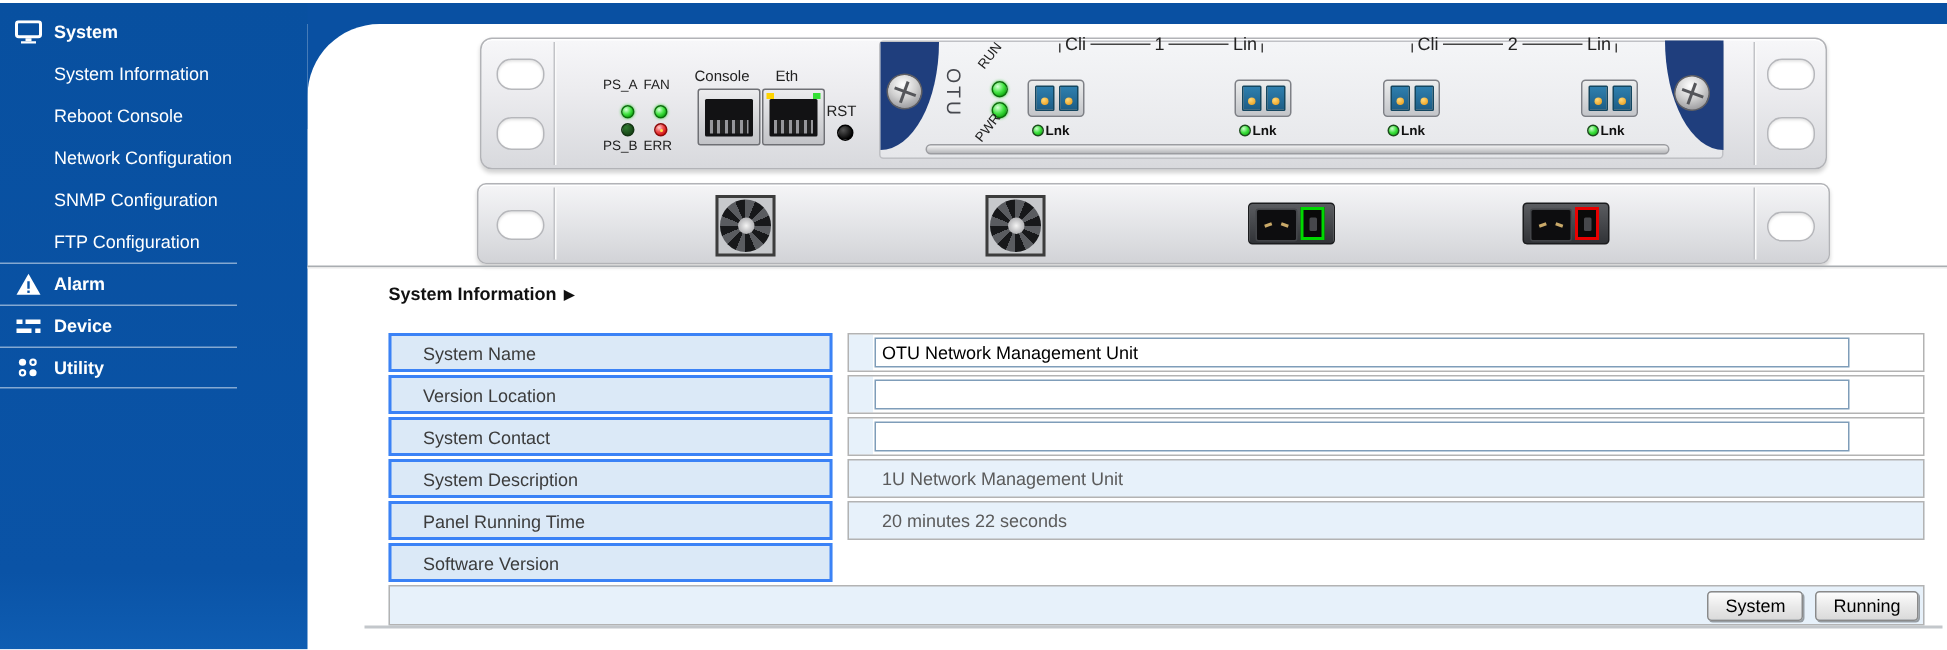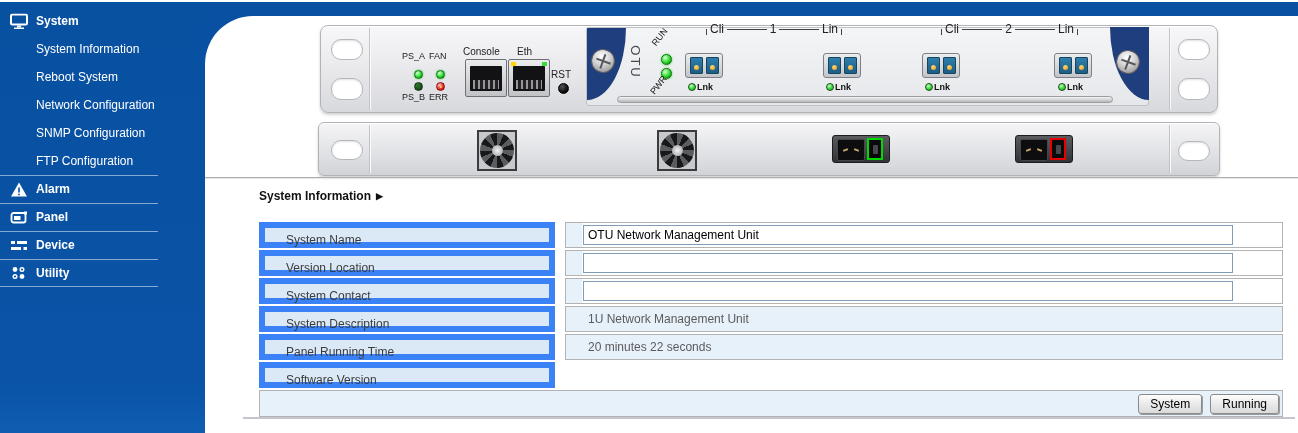--- a/index.html
+++ b/index.html
@@ -71,21 +71,21 @@
   .pwrmod.err .sw{border:2px solid #e80000;}
   .pwrmod .sw::after{content:"";position:absolute;left:50%;top:50%;width:5px;height:9px;margin:-4.5px 0 0 -2.5px;background:#46474b;border-radius:1px;}
   .hr1{position:absolute;left:205px;top:177px;width:1093px;height:1px;background:#a9adb1;box-shadow:0 1px 0 #e9e9e9;z-index:3;}
   .hr2{position:absolute;left:243px;top:417px;width:1052px;height:2px;background:#c3c7cb;z-index:3;}
 
   
   .main{position:absolute;inset:0;z-index:4;font-size:12px;}
   .ptitle{position:absolute;left:259px;top:189px;font-size:12px;font-weight:bold;color:#111;}
   .ptitle .arrow{font-size:9px;margin-left:5px;position:relative;top:-1px;}
   .trow{position:absolute;left:259px;width:1024px;height:26px;}
-  .tlabel{position:absolute;left:0;top:0;width:296px;height:26px;background:#dbe9f7;border:6px solid #3b82f6;box-sizing:border-box;line-height:24px;padding-left:21px;color:#3c3c3c;}
+  .tlabel{position:absolute;left:0;top:0;width:296px;height:26px;background:#dbe9f7;border:2px solid #3b82f6;box-sizing:border-box;line-height:24px;padding-left:21px;color:#3c3c3c;}
   .tvalue{position:absolute;left:306px;top:0;width:718px;height:26px;border:1px solid #b3b3b3;box-sizing:border-box;line-height:24px;}
   .tvalue.ro{background:#e7f1fa;padding-left:22px;color:#5b5b5b;}
   .tvalue.inp{background:linear-gradient(90deg,#e7f1fa 0 16px,#fff 16px);padding-left:16px;}
   .field{position:absolute;left:17px;top:2px;width:650px;height:20px;border:1px solid #7f9db9;font:12px "Liberation Sans",sans-serif;padding:0 4px;box-sizing:border-box;color:#000;background:#fff;}
   .tfooter{position:absolute;left:259px;top:390px;width:1024px;height:27px;background:#e7f1fa;border:1px solid #b3b3b3;box-sizing:border-box;display:flex;align-items:center;justify-content:flex-end;gap:8px;padding-right:3px;}
   .btn{font:12px "Liberation Sans",sans-serif;padding:2px 11px;background:linear-gradient(#fdfdfd,#eaeaea 50%,#dadada);border:1px solid #8a8a8a;border-radius:3px;box-shadow:1px 1px 0 rgba(0,0,0,.35);cursor:pointer;color:#000;}
 </style>
 </head>
 <body>
 
@@ -104,50 +104,40 @@
               <rect x="7" y="12" width="4" height="2" fill="#fff"></rect>
               <rect x="4" y="14" width="10" height="1.5" fill="#fff"></rect>
             </svg>
         </span>
         <span class="lbl">System</span>
       </div>
       <div class="mi sub">
         <span class="lbl">System Information</span>
       </div>
       <div class="mi sub">
-        <span class="lbl">Reboot System</span>
+        <span class="lbl">Reboot Console</span>
       </div>
       <div class="mi sub">
         <span class="lbl">Network Configuration</span>
       </div>
       <div class="mi sub">
         <span class="lbl">SNMP Configuration</span>
       </div>
       <div class="mi sub">
         <span class="lbl">FTP Configuration</span>
       </div>
       <div class="mi top divided">
         <span class="ico">
           <svg width="18" height="16" viewBox="0 0 18 16">
               <path d="M9 1 L17 15 L1 15 Z" fill="#fff"></path>
               <rect x="8.2" y="6" width="1.6" height="5" fill="#0a53a6"></rect>
               <rect x="8.2" y="12.2" width="1.6" height="1.6" fill="#0a53a6"></rect>
             </svg>
         </span>
         <span class="lbl">Alarm</span>
-      </div>
-      <div class="mi top divided">
-        <span class="ico">
-          <svg width="18" height="16" viewBox="0 0 18 16">
-              <rect x="1.5" y="3.5" width="14" height="9.5" rx="2" fill="none" stroke="#fff" stroke-width="1.8"></rect>
-              <rect x="4" y="6.5" width="6.5" height="4" fill="#fff"></rect>
-              <rect x="14" y="2" width="3" height="3" fill="#fff"></rect>
-            </svg>
-        </span>
-        <span class="lbl">Panel</span>
       </div>
       <div class="mi top divided">
         <span class="ico">
           <svg width="18" height="16" viewBox="0 0 18 16">
               <rect x="1" y="3.5" width="4" height="3" fill="#fff"></rect>
               <rect x="7" y="3.5" width="10" height="3" fill="#fff"></rect>
               <rect x="1" y="9.5" width="10" height="3" fill="#fff"></rect>
               <rect x="13.5" y="9.5" width="3.5" height="3" fill="#fff"></rect>
             </svg>
         </span>

